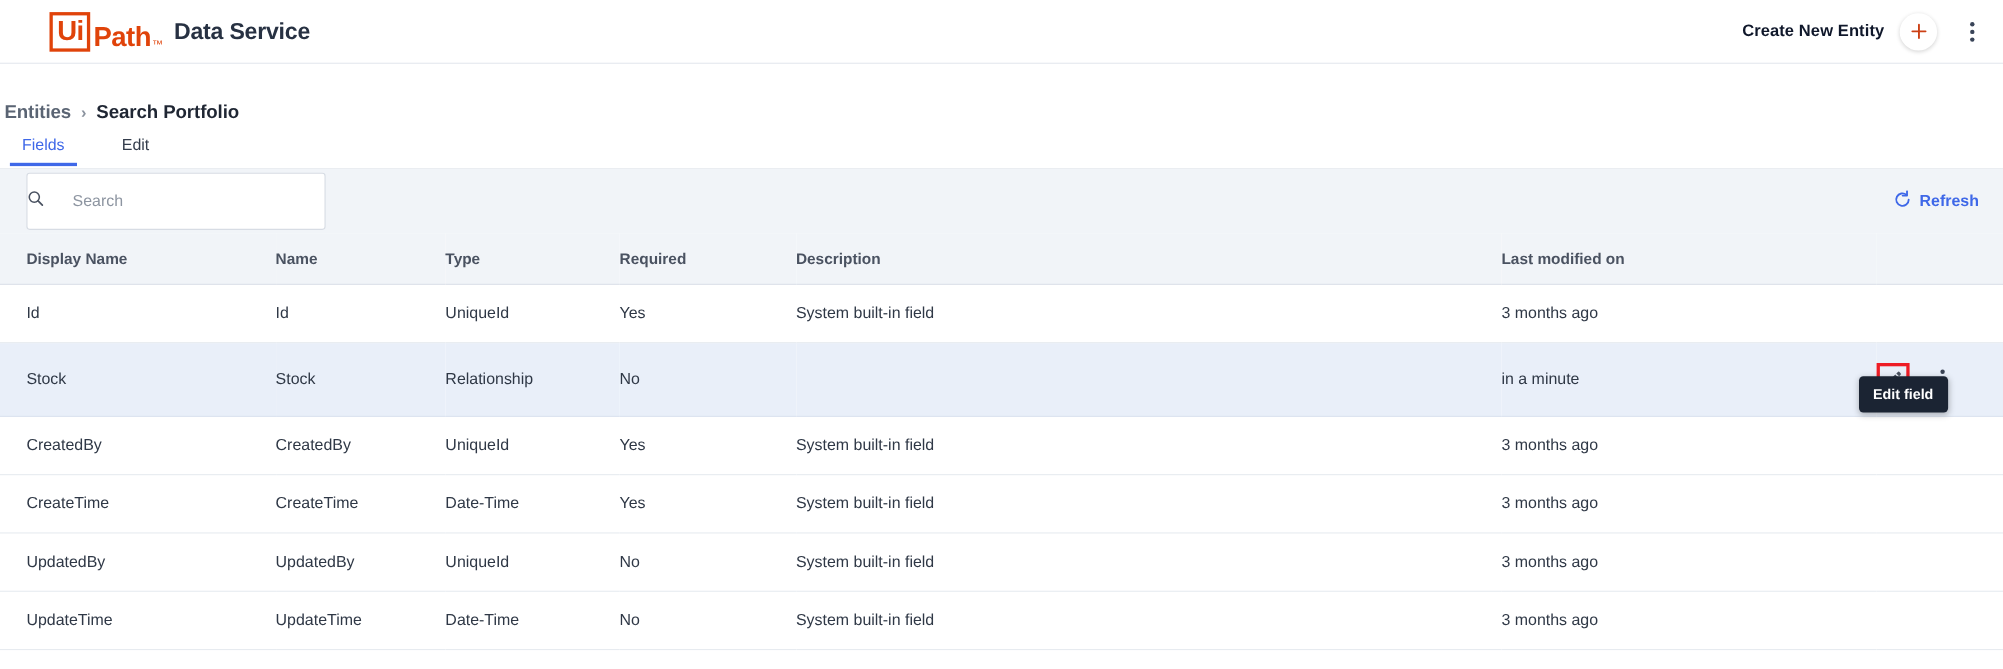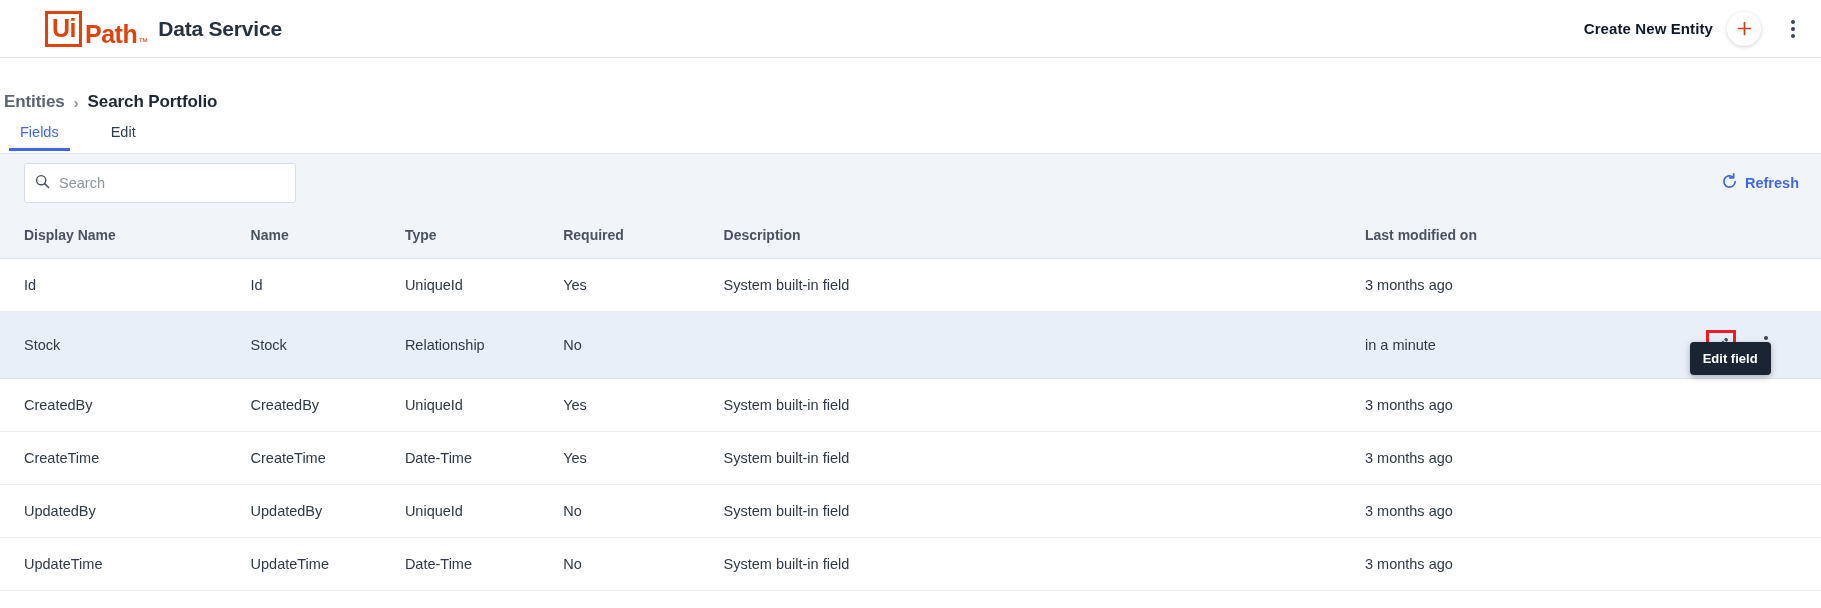--- a/index.html
+++ b/index.html
@@ -128,28 +128,28 @@
   
   .toolbar {
     background: #f1f4f8;
     height: 58px;
     display: flex;
     align-items: center;
     padding: 0 22px 0 24px;
   }
   .search-box {
     width: 272px;
-    height: 40px;
+    height: 52px;
     background: #ffffff;
     border: 1px solid #d7dce4;
     border-radius: 3px;
     display: flex;
     align-items: center;
-    padding: 0 10px;
-    gap: 9px;
+    padding: 0 0;
+    gap: 26px;
   }
   .search-input {
     border: none;
     outline: none;
     font-size: 14.5px;
     color: #3b424f;
     font-family: "Liberation Sans", sans-serif;
     width: 100%;
     background: transparent;
   }

